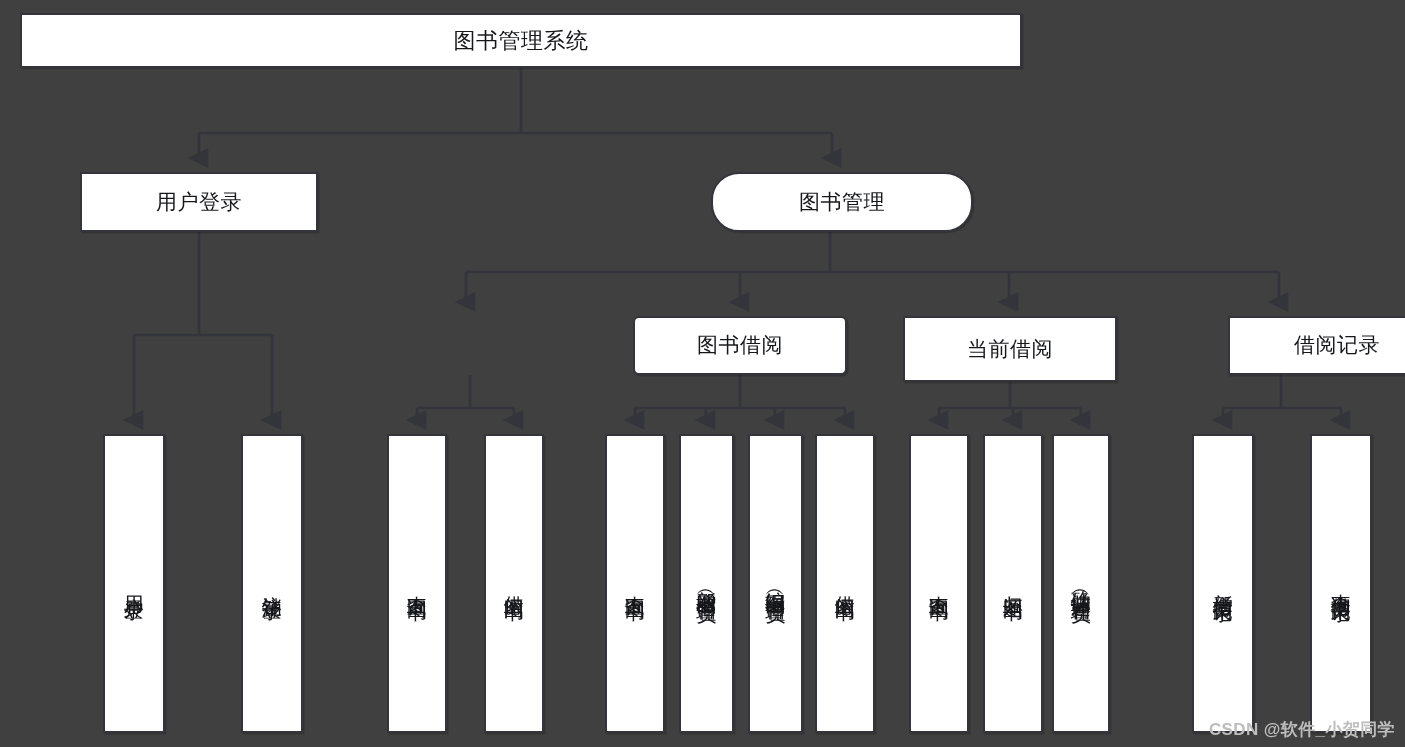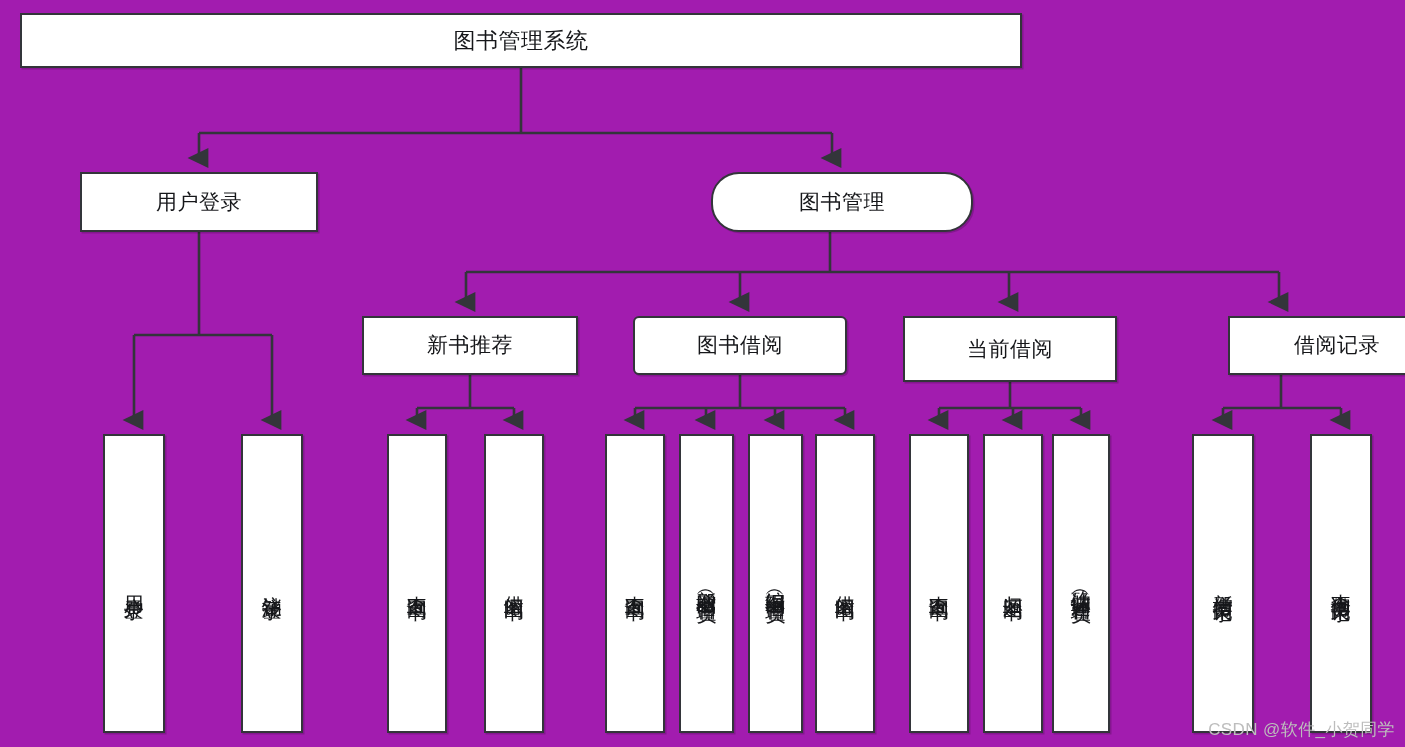--- a/index.html
+++ b/index.html
@@ -8,21 +8,21 @@
     background: #ffffff;
   }
   body {
     font-family: "Liberation Sans", "DejaVu Sans", sans-serif;
     color: #1a1a1a;
   }
   #canvas {
     position: relative;
     width: 1405px;
     height: 747px;
-    background: #a21caf;
+    background: #404040;
     overflow: hidden;
   }
   #edges {
     position: absolute;
     left: 0;
     top: 0;
     width: 1405px;
     height: 747px;
     pointer-events: none;
   }
@@ -60,20 +60,21 @@
   .node.root .lbl { font-size: 22px; }
 
   #watermark {
     position: absolute;
     right: 10px;
     bottom: 6px;
     font-size: 17px;
     color: #bdbdbd;
     white-space: nowrap;
     letter-spacing: 0.4px;
+    font-weight: bold;
   }
 </style>
 </head>
 <body>
 
 <div id="canvas">
 
   <svg id="edges" viewBox="0 0 1405 747" xmlns="http://www.w3.org/2000/svg">
     <defs>
       <marker id="arrow" markerWidth="9" markerHeight="9" refX="4.2" refY="4.2" orient="auto" markerUnits="strokeWidth">
@@ -128,23 +129,20 @@
     <span class="lbl">图书管理系统</span>
   </div>
 
   <div class="node" style="left:80px; top:172px; width:238px; height:60px;">
     <span class="lbl">用户登录</span>
   </div>
   <div class="node" style="left:711px; top:172px; width:262px; height:60px;border-radius:28px;">
     <span class="lbl">图书管理</span>
   </div>
 
-  <div class="node" style="left:362px; top:316px; width:216px; height:59px;">
-    <span class="lbl">新书推荐</span>
-  </div>
   <div class="node" style="left:633px; top:316px; width:214px; height:59px;border-radius:6px;">
     <span class="lbl">图书借阅</span>
   </div>
   <div class="node" style="left:903px; top:316px; width:214px; height:66px;">
     <span class="lbl">当前借阅</span>
   </div>
   <div class="node" style="left:1228px; top:316px; width:218px; height:59px;">
     <span class="lbl">借阅记录</span>
   </div>
 

